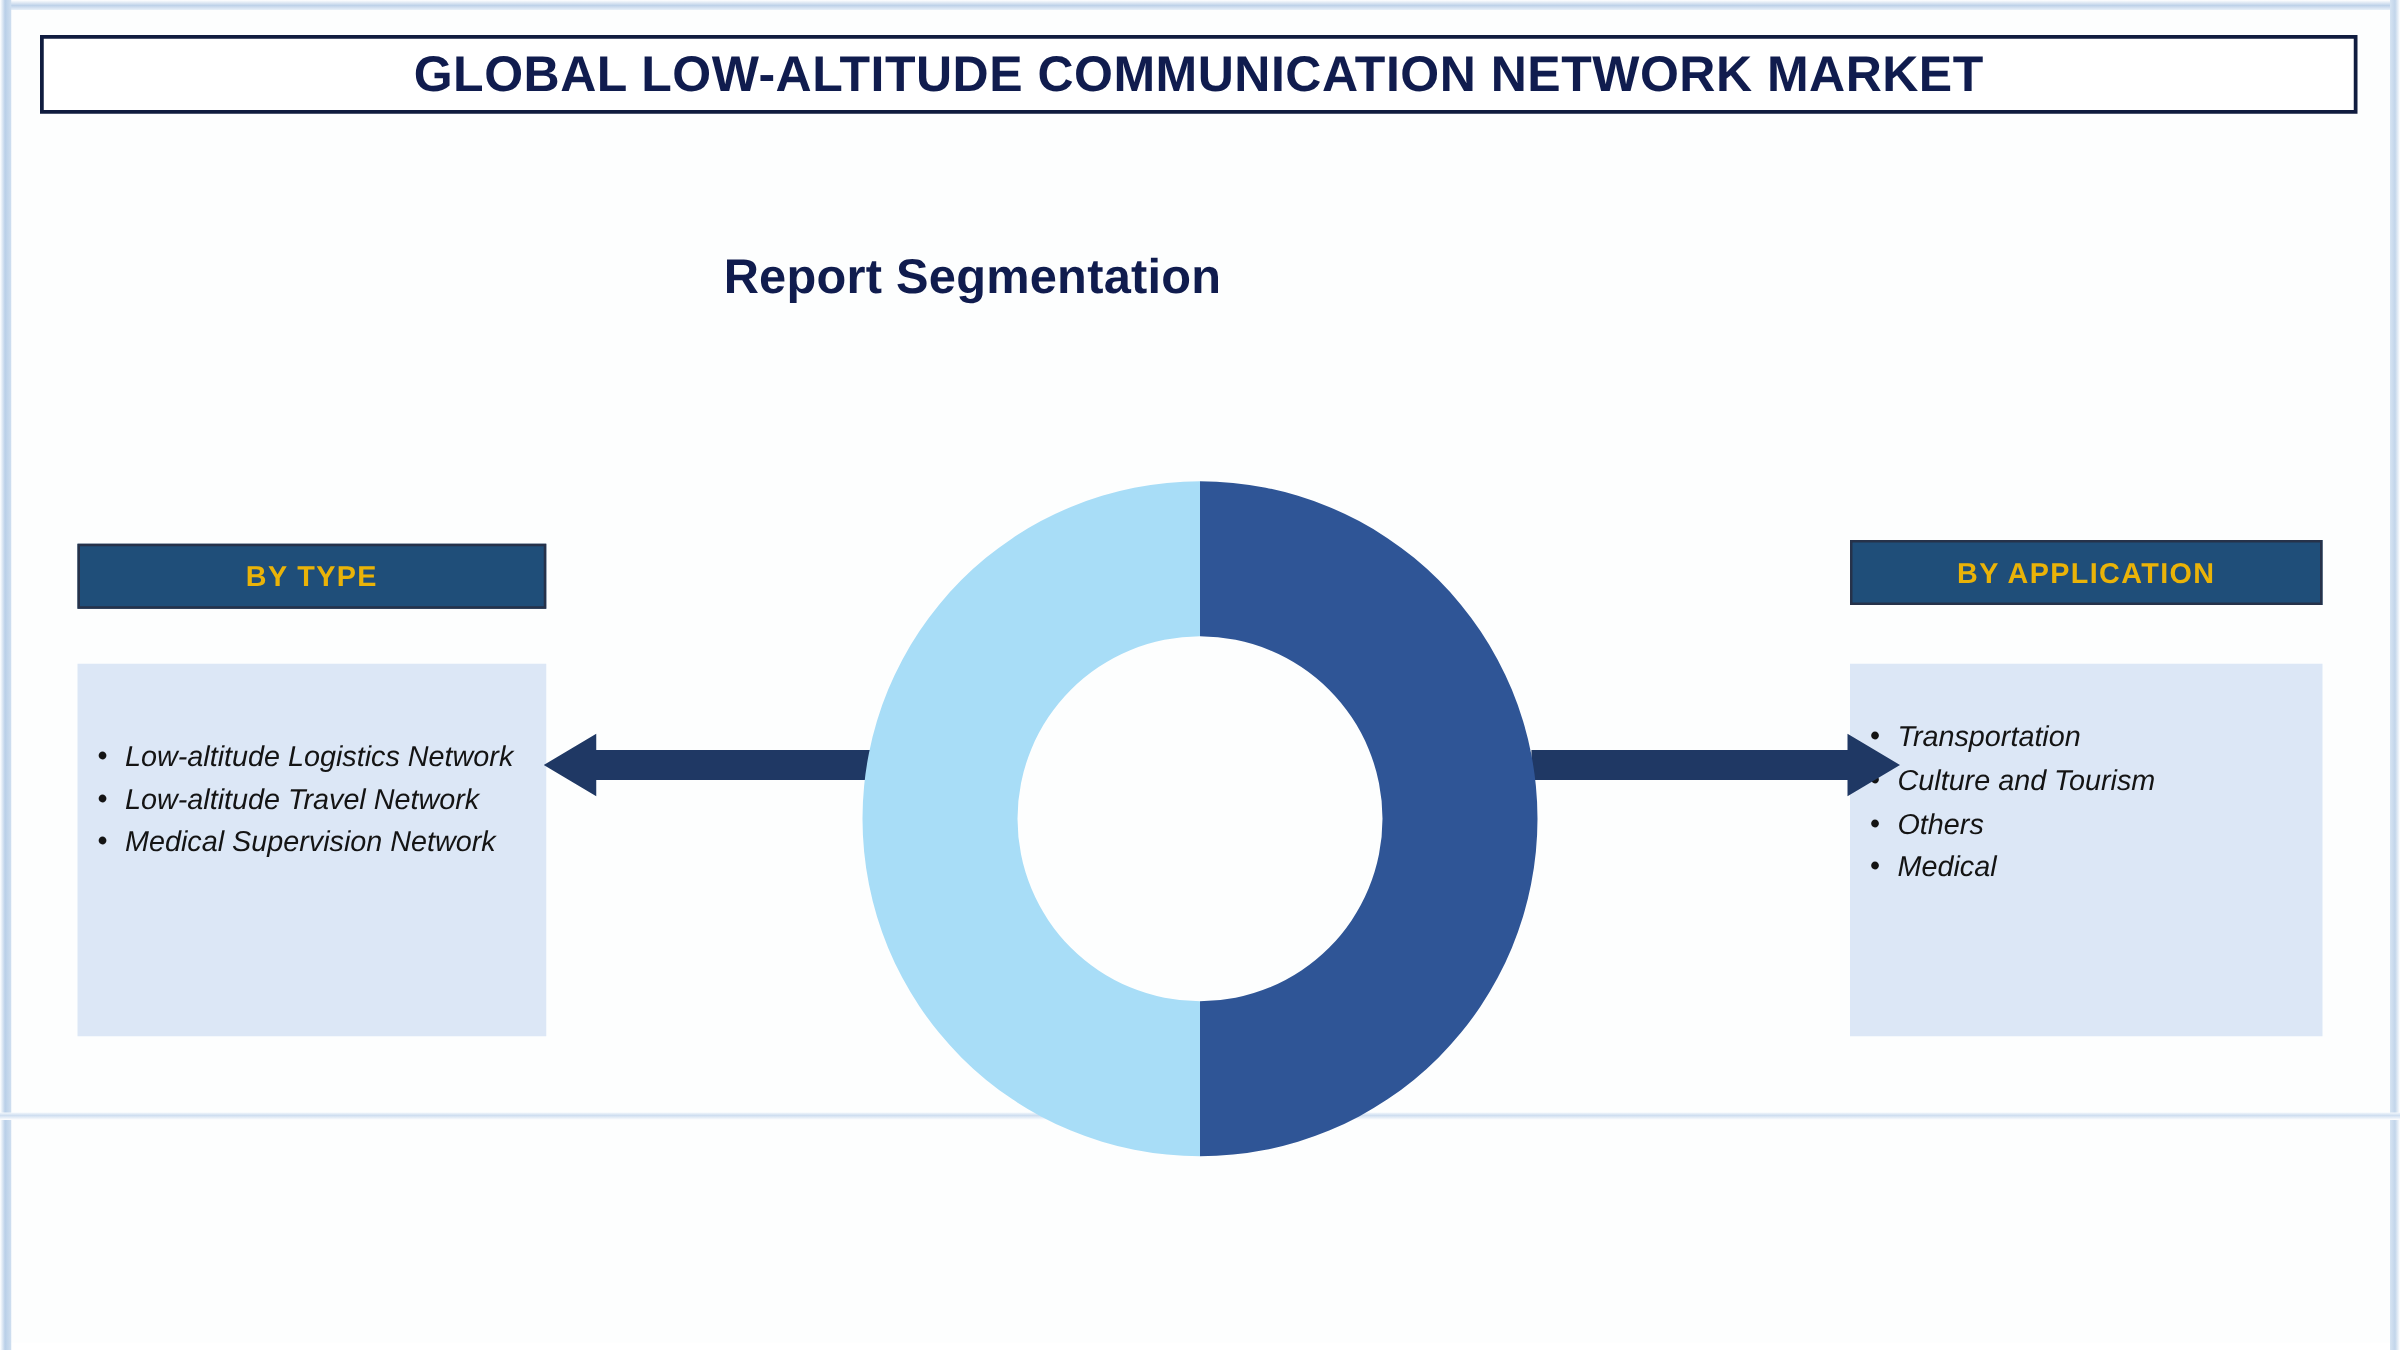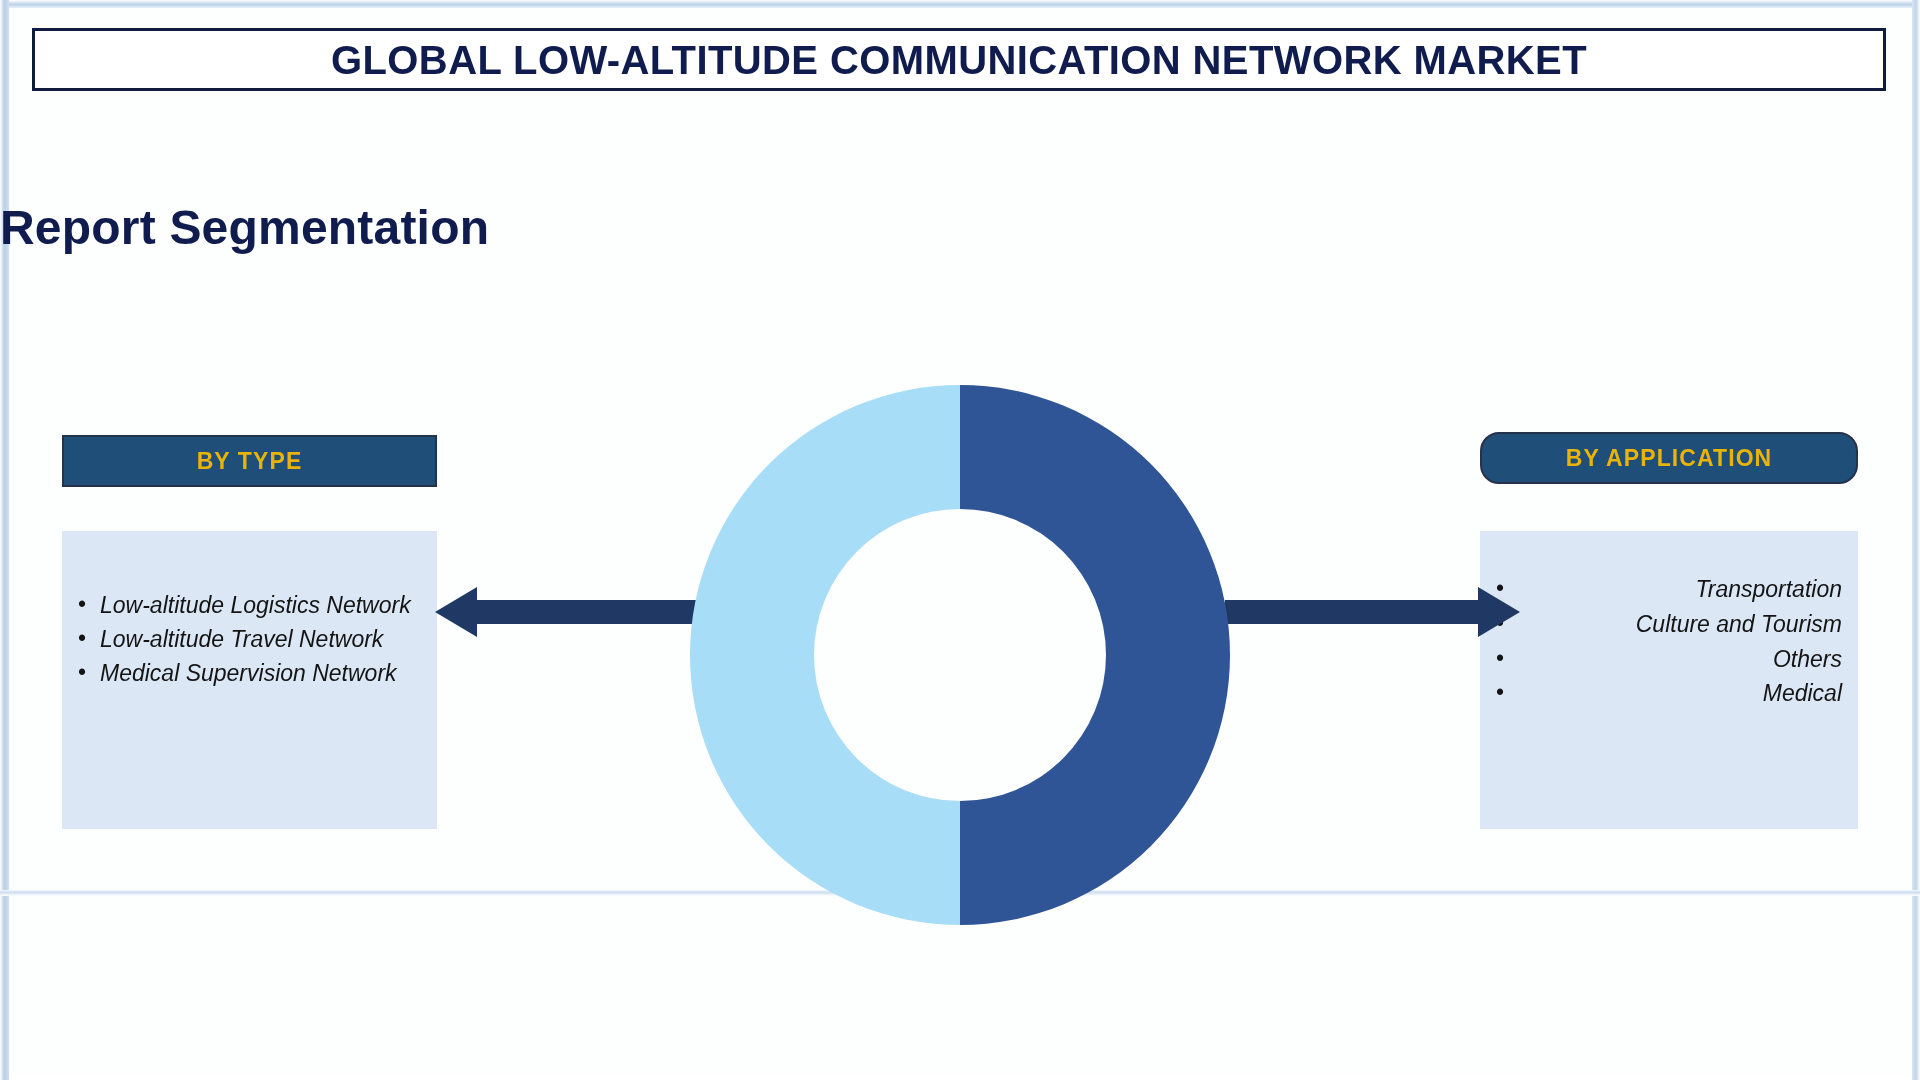--- a/index.html
+++ b/index.html
@@ -77,23 +77,23 @@
     line-height: 1;
     white-space: nowrap;
   }
 
   
   #section-heading {
     position: absolute;
     left: 0;
     top: 200px;
     width: 1556px;
-    text-align: left;
+    text-align: center;
     color: #101c4e;
-    font-size: 48px;
+    font-size: 39px;
     font-weight: bold;
     letter-spacing: 0.2px;
   }
 
   
   .cat-header {
     position: absolute;
     height: 52px;
     border: 2px solid #26324a;
     background: #1f4e79;
@@ -137,21 +137,21 @@
   .list-panel li::before {
     content: "\2022";
     position: absolute;
     left: -22px;
     top: -1px;
     font-size: 23px;
     font-style: normal;
     color: #141414;
   }
   #list-left-ul  { position: absolute; top: 62px;  left: 0; right: 0; }
-  #list-right-ul { position: absolute; top: 46px; left: 0; right: 0; text-align: right; }
+  #list-right-ul { position: absolute; top: 46px; left: 0; right: 0; }
   #list-right-ul li { margin-bottom: 9px; }
 
   
   #donut-wrap {
     position: absolute;
     left: 688px;
     top: 383px;
     width: 544px;
     height: 544px;
   }
@@ -185,21 +185,21 @@
   </div>
 
   <div id="list-panel-left" class="list-panel" style="background: rgb(220, 231, 246);">
     <ul id="list-left-ul">
       <li>Low-altitude Logistics Network</li>
       <li>Low-altitude Travel Network</li>
       <li>Medical Supervision Network</li>
     </ul>
   </div>
 
-  <div id="cat-header-right" class="cat-header" style="background: rgb(31, 78, 121); border-radius: 19px;">
+  <div id="cat-header-right" class="cat-header" style="background: rgb(31, 78, 121);">
     <span>BY APPLICATION</span>
   </div>
 
   <div id="list-panel-right" class="list-panel" style="background: rgb(220, 231, 246);">
     <ul id="list-right-ul">
       <li>Transportation</li>
       <li>Culture and Tourism</li>
       <li>Others</li>
       <li>Medical</li>
     </ul>

